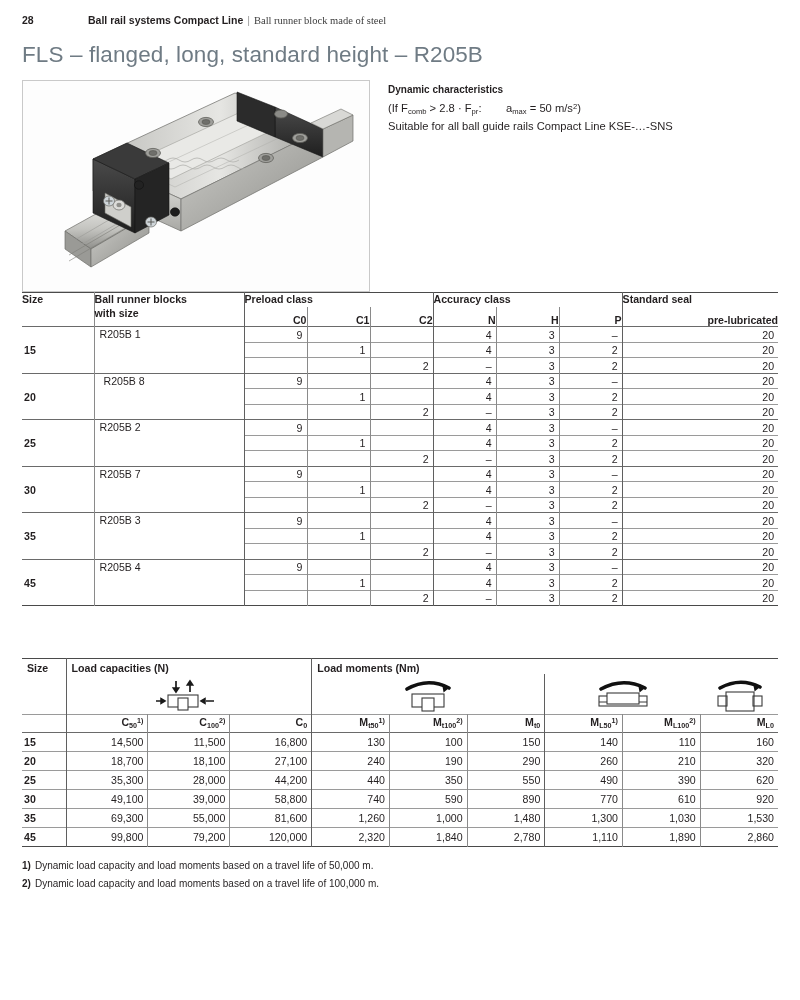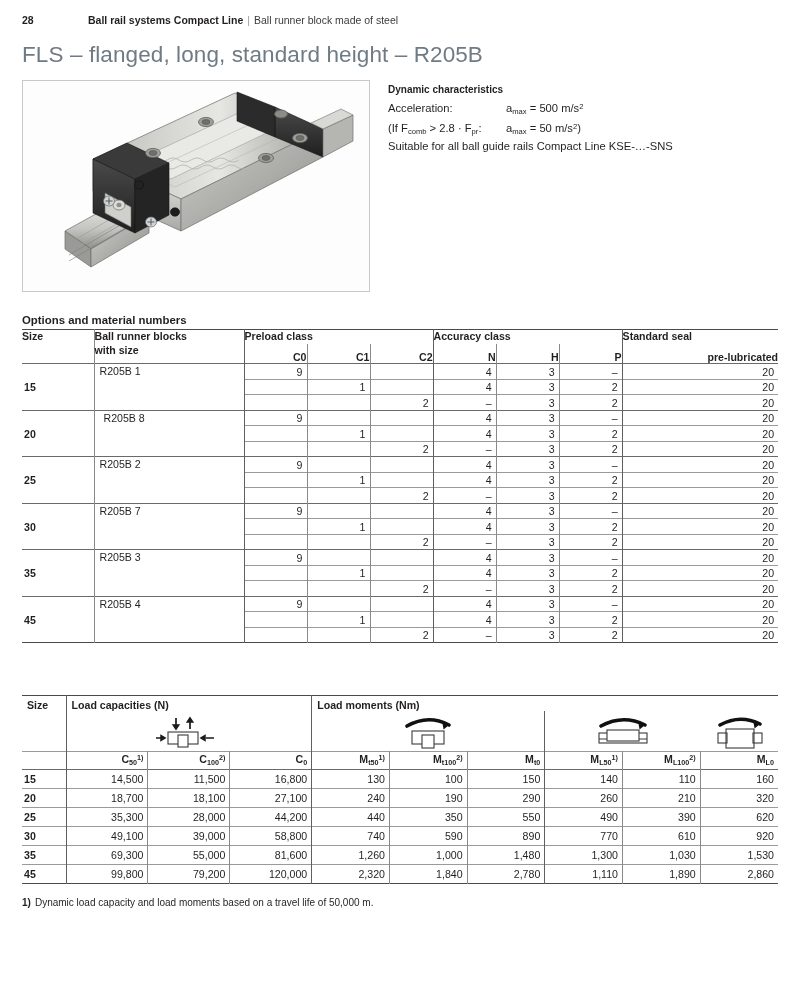--- a/index.html
+++ b/index.html
@@ -15,21 +15,21 @@
   .page { padding: 0 22px; }
 
   
   .runhead {
     display: flex; align-items: baseline;
     font-size: 10.5px; padding-top: 14px;
   }
   .runhead .pageno { font-weight: bold; width: 30px; }
   .runhead .rh-bold { font-weight: bold; padding-left: 36px; }
   .runhead .rh-sep { color: #9b9b9b; margin: 0 4px; }
-  .runhead .rh-light { color: #3b3b3b; }
+  .runhead .rh-light { color: #3b3b3b; font-family: Liberation Serif, serif; }
 
   
   h1.doc-title {
     font-size: 22.5px; font-weight: normal;
     color: #6f7b84; margin: 16px 0 12px 0;
     letter-spacing: .1px;
   }
 
   
   .hero { display: flex; gap: 18px; }
@@ -203,35 +203,30 @@
           <ellipse cx="116" cy="104" rx="4.6" ry="4.2" fill="#222" stroke="#111" stroke-width="0.6"></ellipse>
           <ellipse cx="152" cy="131" rx="4.6" ry="4.2" fill="#1d1d1d" stroke="#111" stroke-width="0.6"></ellipse>
         </g>
       </svg>
     </div>
 
     <div class="specs">
       <h2>Dynamic characteristics</h2>
 
 
-      <div class="spec-row">
-        <span class="spec-label">Acceleration:</span>
-        <span class="spec-val"><span>a</span><sub>max</sub> <span>= 500 m/s</span><sup>2</sup></span>
-      </div>
 
       <div class="spec-row">
         <span class="spec-label"><span>(If F</span><sub>comb</sub> <span>&gt; 2.8 · F</span><sub>pr</sub><span>:</span></span>
         <span class="spec-val"><span>a</span><sub>max</sub> <span>= 50 m/s</span><sup>2</sup><span>)</span></span>
       </div>
 
       <div class="note-t">Suitable for all ball guide rails Compact Line KSE-…-SNS</div>
     </div>
   </div>
 
-  <h3 class="sect">Options and material numbers</h3>
 
   <table class="opt-tbl">
     <colgroup>
       <col style="width:72px">
         <col style="width:150px">
       <col style="width:63px">
         <col style="width:63px">
         <col style="width:63px">
       <col style="width:63px">
         <col style="width:63px">
@@ -605,15 +600,18 @@
           <td class="vl" style="height: 0px;"></td>
           <td class="vl" style="height: 0px;"></td>
         </tr>
       </tbody>
   </table>
 
   <div>
     <div class="fn">
       <span class="mk">1)</span><span>Dynamic load capacity and load moments based on a travel life of 50,000 m.</span>
     </div>
+    <div class="fn" style="margin-top:2px">
+      <span class="mk">2)</span><span>Dynamic load capacity and load moments based on a travel life of 100,000 m.</span>
+    </div>
   </div>
 
 </div>
 
 </body></html>

